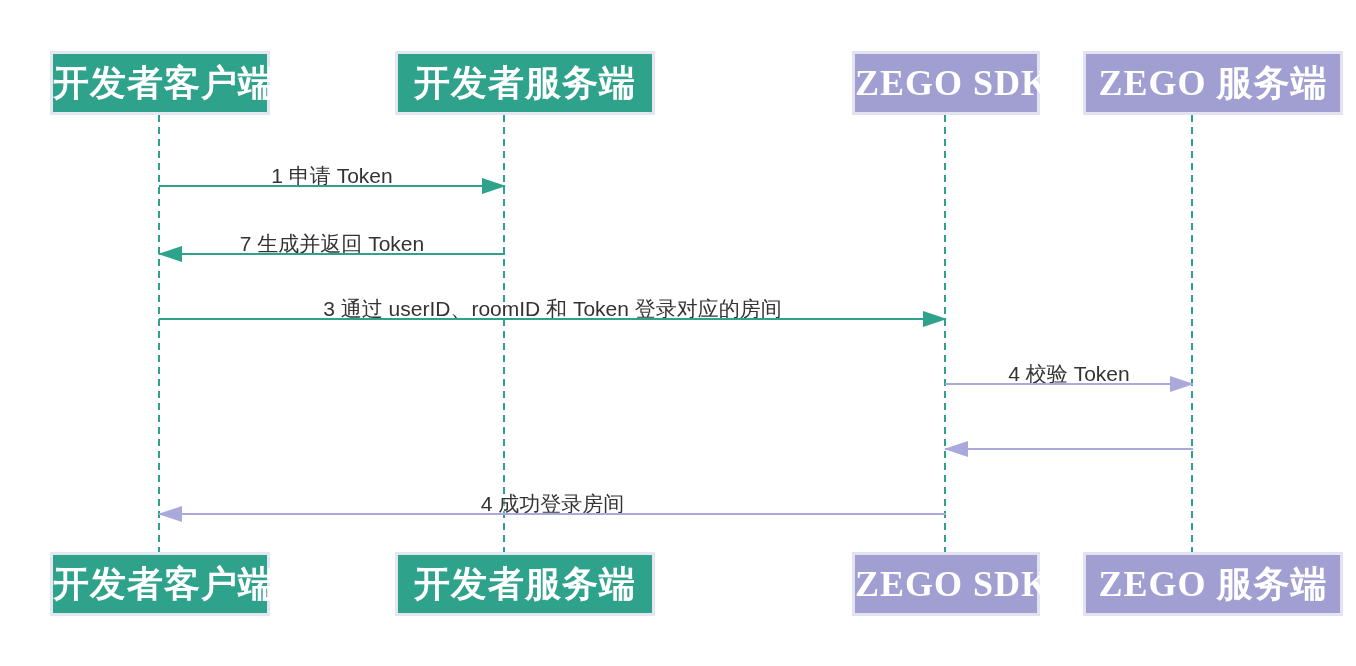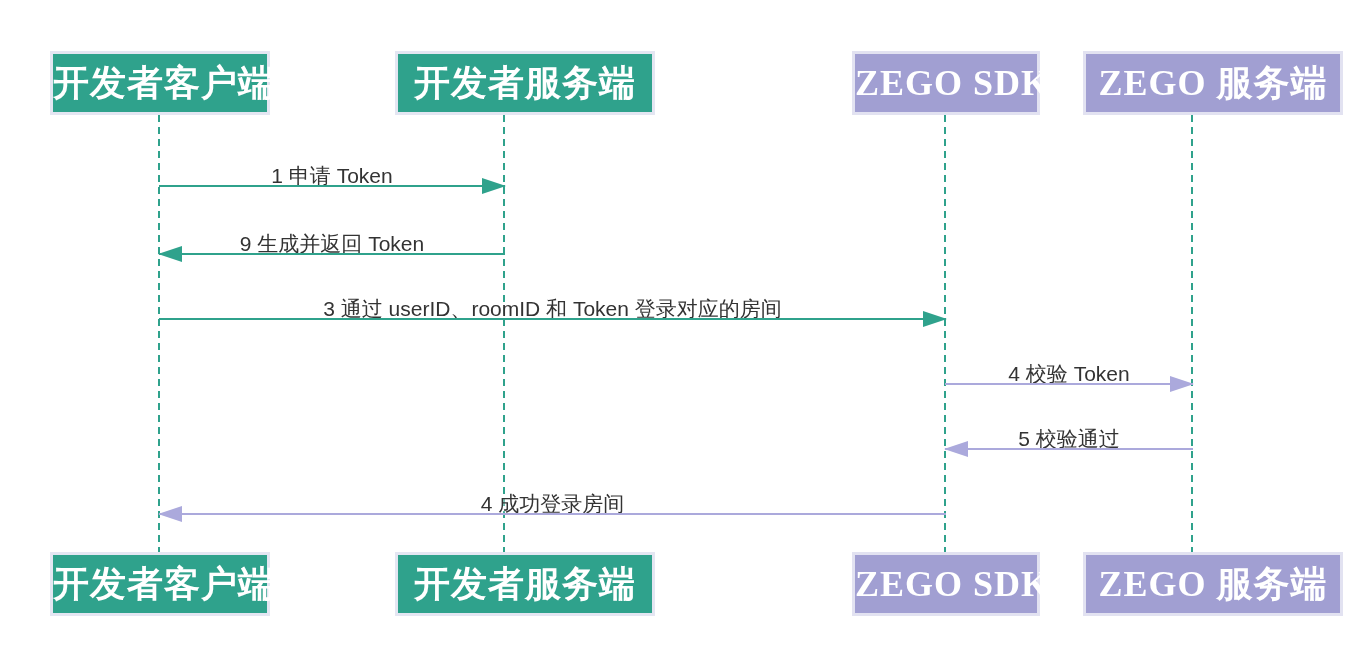--- a/index.html
+++ b/index.html
@@ -106,39 +106,38 @@
   <div class="actor purple row-bottom a3">ZEGO SDK</div>
   <div class="actor purple row-bottom a4">ZEGO 服务端</div>
 
   <div class="message m1">
     <div class="msg-label">1 申请 Token</div>
     <div class="msg-line green"></div>
     <div class="arrowhead right green"></div>
   </div>
 
   <div class="message m2">
-    <div class="msg-label">9 生成并返回 Token</div>
+    <div class="msg-label">7 生成并返回 Token</div>
     <div class="msg-line green"></div>
     <div class="arrowhead left green"></div>
   </div>
 
   <div class="message m3">
     <div class="msg-label">3 通过 userID、roomID 和 Token 登录对应的房间</div>
     <div class="msg-line green"></div>
     <div class="arrowhead right green"></div>
   </div>
 
   <div class="message m4">
     <div class="msg-label">4 校验 Token</div>
     <div class="msg-line purple"></div>
     <div class="arrowhead right purple"></div>
   </div>
 
   <div class="message m5">
-    <div class="msg-label">5 校验通过</div>
     <div class="msg-line purple"></div>
     <div class="arrowhead left purple"></div>
   </div>
 
   <div class="message m6">
     <div class="msg-label">4 成功登录房间</div>
     <div class="msg-line purple"></div>
     <div class="arrowhead left purple"></div>
   </div>
 

